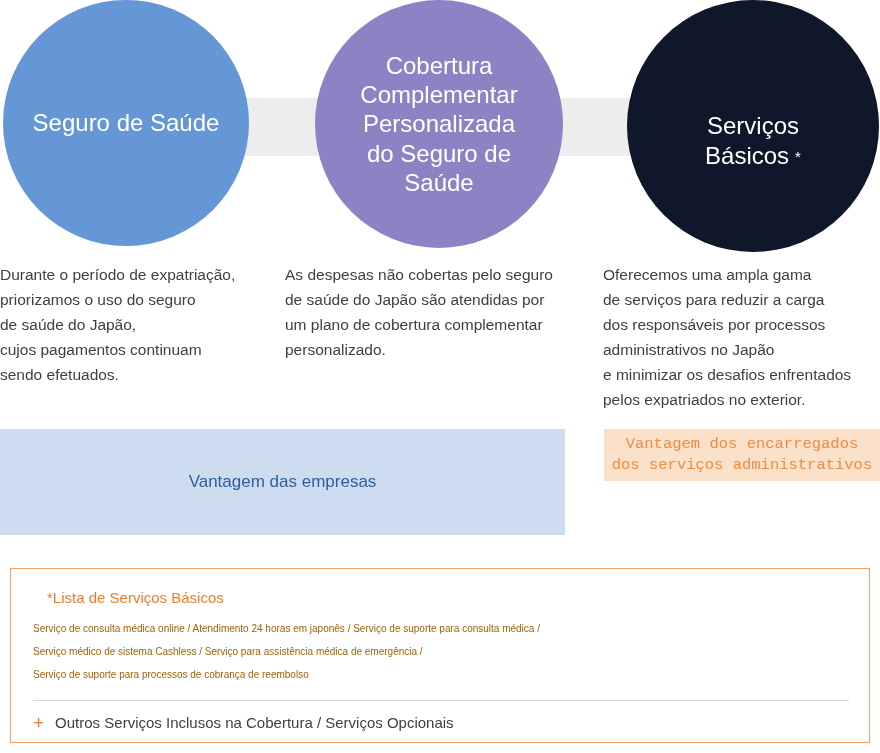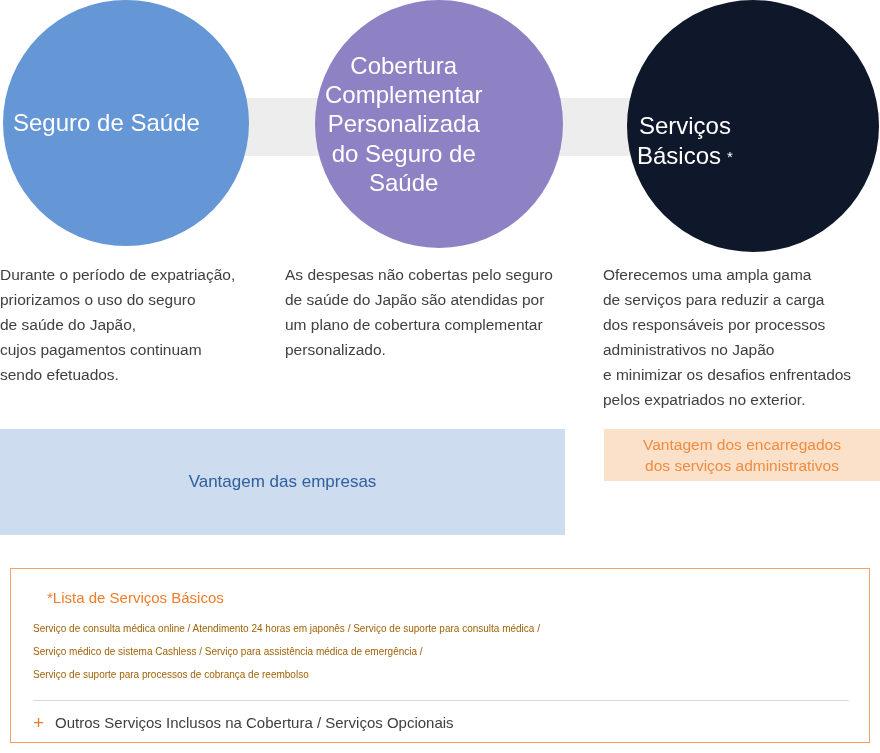--- a/index.html
+++ b/index.html
@@ -30,20 +30,21 @@
   }
   .connector.left  { left: 235px; width: 130px; }
   .connector.right { left: 520px; width: 145px; }
 
   
   .circle {
     position: absolute;
     border-radius: 50%;
     display: flex;
     align-items: center;
+    justify-content: center;
     text-align: center;
     color: #ffffff;
     box-sizing: border-box;
   }
   .circle-label {
     line-height: 1.22;
     font-weight: 400;
     display: block;
     padding: 0 10px;
   }
@@ -102,21 +103,21 @@
     font-size: 17px;
   }
   .bar-peach {
     left: 604px;
     width: 276px;
     background: #fbe0ca;
     color: #ef8c3f;
     font-size: 15.5px;
     line-height: 21px;
   }
-  .bar-peach-1 { top: 429px; height: 52px; }
+  .bar-peach-1 { top: 429px; height: 52px; font-family: Liberation Mono, monospace; }
   .bar-peach-2 { top: 485px; height: 50px; }
   .bar-peach .bar-label { white-space: pre-line; }
 
   
   .note-box {
     position: absolute;
     left: 10px; top: 568px;
     width: 860px; height: 175px;
     border: 1px solid #f0a365;
     box-sizing: border-box;

